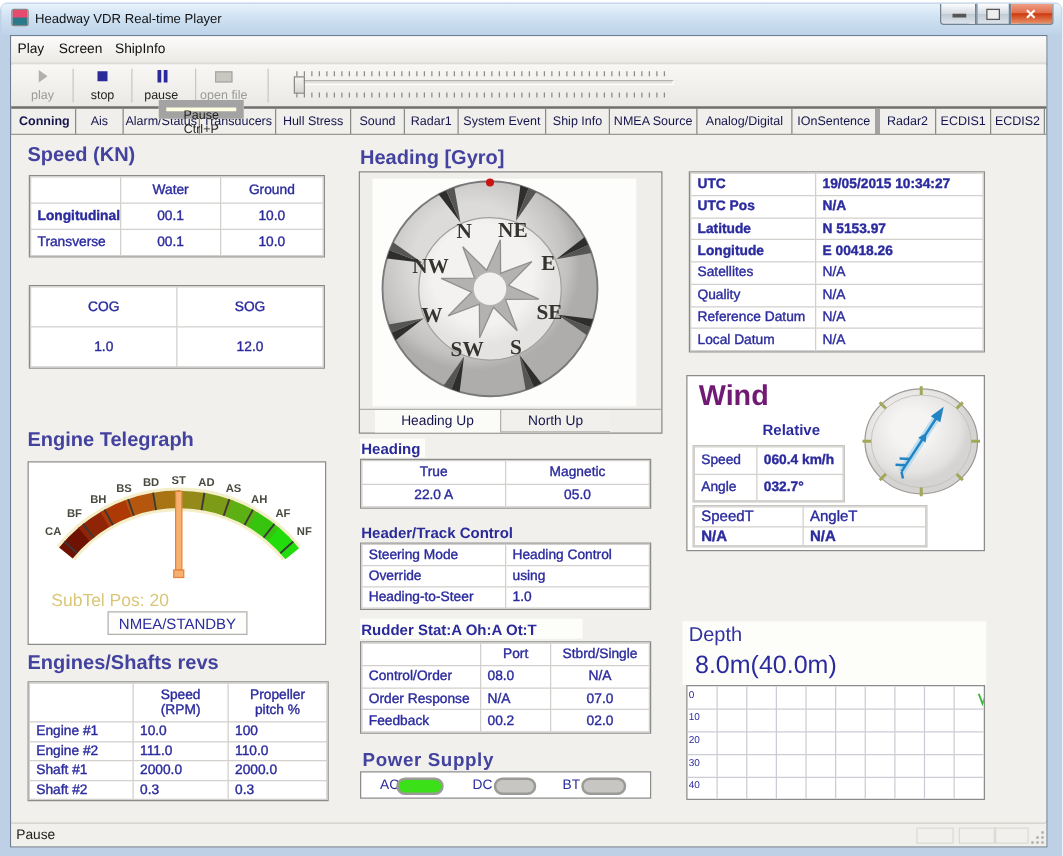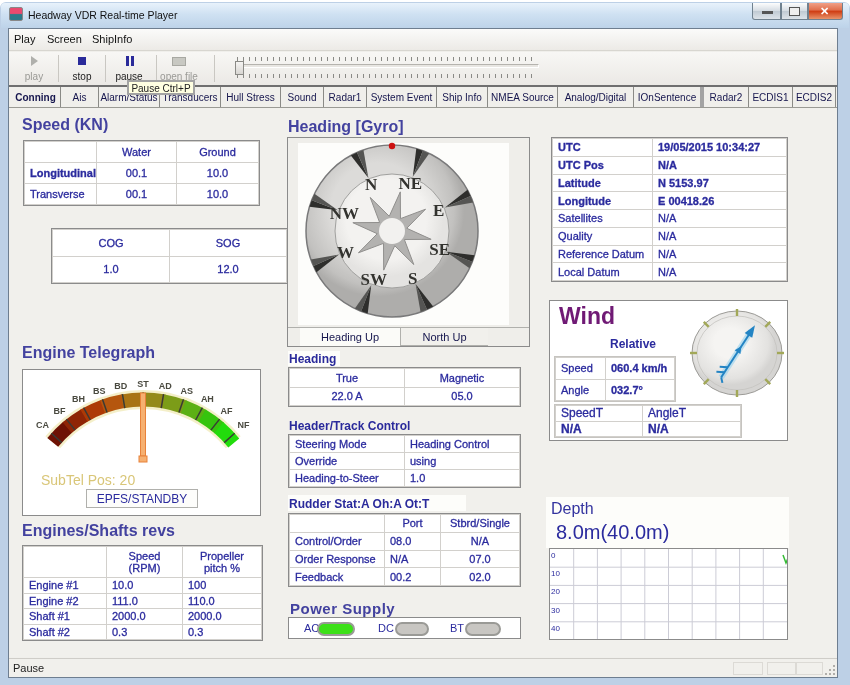--- a/index.html
+++ b/index.html
@@ -245,21 +245,21 @@
           <td>10.0</td>
         </tr>
 <tr>
           <td style="text-align:left;padding-left:5px;">Transverse</td>
           <td>00.1</td>
           <td>10.0</td>
         </tr>
 </tbody>
     </table>
   </div>
-<div class="panel" style="left:23px;top:228px;width:237px;height:56px;margin-left:28px;">
+<div class="panel" style="left:23px;top:228px;width:237px;height:67px;">
 <table class="t">
       <colgroup>
         <col style="width:117px">
         <col>
       </colgroup>
 <tbody>
         <tr>
           <td>COG</td>
           <td>SOG</td>
         </tr>
@@ -305,21 +305,21 @@
         <text x="184.38636324239943" y="32.315246687720006" text-anchor="middle" font-size="9" font-weight="bold" fill="#4a4a40" font-family="Liberation Sans">AH</text>
         <line x1="187.89579612644877" y1="60.09068229606463" x2="196.57653718371162" y2="49.1068425896254" stroke="#3a3a35" stroke-width="1.5"></line>
         <text x="203.40585184125504" y="43.84293444376871" text-anchor="middle" font-size="9" font-weight="bold" fill="#4a4a40" font-family="Liberation Sans">AF</text>
         <line x1="201.24635458682997" y1="72.58828522401149" x2="211.6340163604886" y2="63.202312558588304" stroke="#3a3a35" stroke-width="1.5"></line>
         <text x="220.40788657830825" y="58.18027542328751" text-anchor="middle" font-size="9" font-weight="bold" fill="#4a4a40" font-family="Liberation Sans">NF</text>
       </g>
 <rect x="117.5" y="23" width="5" height="63" fill="#f6b070" stroke="#e8823a" stroke-width="1"></rect>
 <rect x="116" y="86" width="8" height="6" fill="#f6b070" stroke="#e8823a" stroke-width="1"></rect>
 </svg>
 <div class="abs" style="left:18px;top:102px;font-size:14px;color:#d9c678;">SubTel Pos: 20</div>
-<div class="abs" style="left:63px;top:119px;width:112px;height:19px;background:#fdfdfb;border:1px solid #b0b0ac;text-align:center;font-size:12px;color:#2b2b9e;padding-top:2px;">EPFS/STANDBY</div>
+<div class="abs" style="left:63px;top:119px;width:112px;height:19px;background:#fdfdfb;border:1px solid #b0b0ac;text-align:center;font-size:12px;color:#2b2b9e;padding-top:2px;">NMEA/STANDBY</div>
 </div>
 <div class="sect-title" style="left:22px;top:522px;">Engines/Shafts revs</div>
 <div class="panel" style="left:22px;top:545px;width:241px;height:96px;">
 <table class="t">
       <colgroup>
         <col style="width:83px">
         <col style="width:76px">
         <col>
       </colgroup>
 <tbody>
@@ -608,13 +608,13 @@
       <line x1="0" y1="54.599999999999994" x2="237" y2="54.599999999999994" stroke="#ccccd6" stroke-width="1"></line>
       <line x1="0" y1="72.8" x2="237" y2="72.8" stroke="#ccccd6" stroke-width="1"></line>
       <text x="1" y="9" font-size="8" fill="#2b2b9e" font-family="Liberation Sans">0</text>
       <text x="1" y="27.2" font-size="8" fill="#2b2b9e" font-family="Liberation Sans">10</text>
       <text x="1" y="45.4" font-size="8" fill="#2b2b9e" font-family="Liberation Sans">20</text>
       <text x="1" y="63.599999999999994" font-size="8" fill="#2b2b9e" font-family="Liberation Sans">30</text>
       <text x="1" y="81.8" font-size="8" fill="#2b2b9e" font-family="Liberation Sans">40</text>
       <path d="M 233 6 l 3 8 l 2 -5" stroke="#33bb33" stroke-width="1.5" fill="none"></path>
     </svg></div>
 
-<div class="abs" style="left:127px;top:80px;width:68px;height:15px;background:#ffffe1;border:2px solid #a3a3a3;font-size:10px;color:#222;text-align:center;padding-top:1px;z-index:9;">Pause Ctrl+P</div>
+<div class="abs" style="left:127px;top:80px;width:68px;height:15px;background:#ffffe1;border:6px solid #a3a3a3;font-size:10px;color:#222;text-align:center;padding-top:1px;z-index:9;">Pause Ctrl+P</div>
 
 </body></html>

